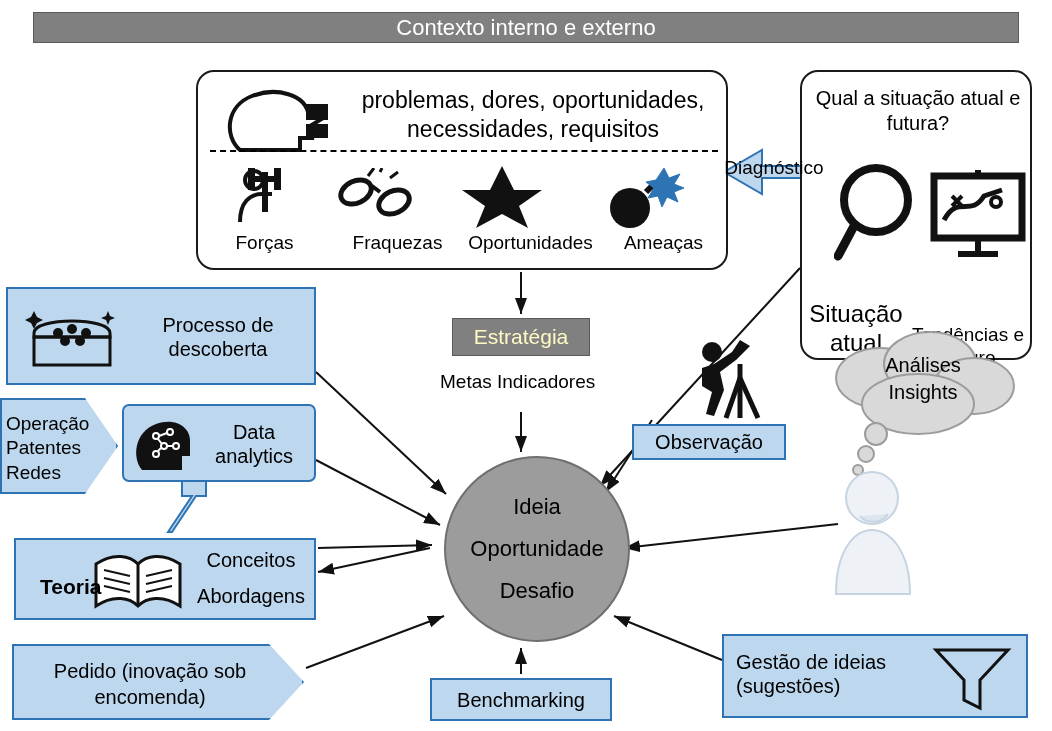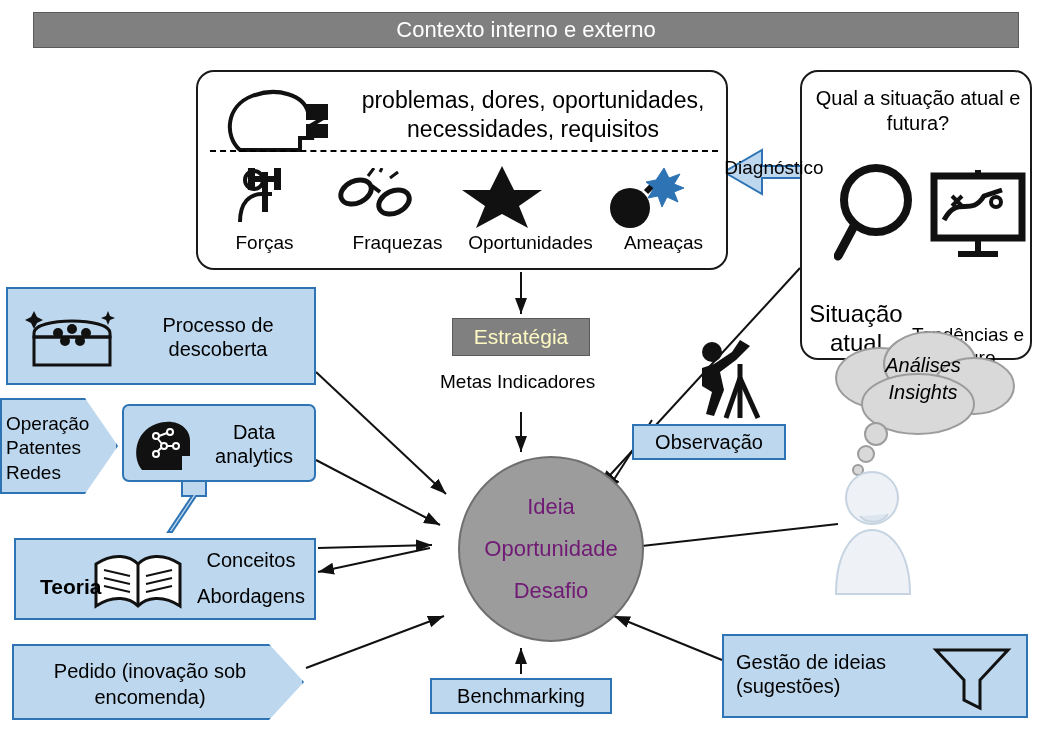--- a/index.html
+++ b/index.html
@@ -9,21 +9,21 @@
     font-family:"Liberation Sans", sans-serif;
     color:#000;
     overflow:hidden;
     position:relative;
   }
   #canvas{position:absolute;left:0;top:0;width:1052px;height:731px;}
   .abs{position:absolute;box-sizing:border-box;}
 
   
   .banner{
-    left:33px;top:12px;width:986px;height:36px;
+    left:33px;top:12px;width:986px;height:31px;
     background:#808080;border:1px solid #5a5a5a;
     color:#fff;font-size:22px;
     display:flex;align-items:center;justify-content:center;
   }
 
   
   .panel{
     background:#fff;border:2px solid #1a1a1a;border-radius:18px;
   }
 
@@ -60,45 +60,45 @@
   }
   .b-descoberta{left:6px;top:287px;width:310px;height:98px;}
   .b-descoberta .txt{position:absolute;left:120px;top:24px;width:180px;text-align:center;}
   .b-data{left:122px;top:404px;width:194px;height:78px;border-radius:7px;}
   .b-data .txt{position:absolute;left:70px;top:14px;width:120px;text-align:center;}
   .b-conceitos{left:14px;top:538px;width:302px;height:82px;}
   .b-conceitos .t1{position:absolute;left:170px;top:8px;width:130px;text-align:center;}
   .b-conceitos .t2{position:absolute;left:170px;top:44px;width:130px;text-align:center;}
   .b-conceitos .teoria{position:absolute;left:24px;top:34px;font-size:21px;font-weight:bold;text-align:center;}
   .b-observacao{left:632px;top:424px;width:154px;height:36px;}
-  .b-benchmarking{left:430px;top:678px;width:182px;height:36px;}
+  .b-benchmarking{left:430px;top:678px;width:182px;height:43px;}
   .b-gestao{left:722px;top:634px;width:306px;height:84px;}
   .b-gestao .txt{position:absolute;left:12px;top:14px;width:190px;text-align:left;}
 
   
   .estrategia{
     left:452px;top:318px;width:138px;height:38px;
     background:#808080;border:1px solid #5a5a5a;color:#fef9c3;
     display:flex;align-items:center;justify-content:center;font-size:21px;
   }
   .metas{
     left:440px;top:370px;width:160px;font-size:19px;line-height:1.3;
   }
 
   
   .circle{
-    left:458px;top:456px;width:186px;height:186px;border-radius:50%;
+    left:444px;top:456px;width:186px;height:186px;border-radius:50%;
     background:#9c9c9c;border:2px solid #6f6f6f;
     display:flex;flex-direction:column;align-items:center;justify-content:center;
-    color:#701a75;font-size:22px;line-height:1.9;
+    color:#000000;font-size:22px;line-height:1.9;
   }
 
   
   .cloud-text{
-    left:838px;top:352px;width:170px;text-align:center;font-size:20px;line-height:1.35;font-style:italic;
+    left:838px;top:352px;width:170px;text-align:center;font-size:20px;line-height:1.35;
   }
   .b-operacao{
     left:0px;top:398px;width:118px;height:96px;
     clip-path:polygon(0 0,72% 0,100% 50%,72% 100%,0 100%);
     background:#bdd7ee;border:2px solid #2e74b5;
   }
   .b-operacao .txt{position:absolute;left:4px;top:12px;width:86px;text-align:left;font-size:19px;line-height:1.28;}
   .b-pedido{
     left:12px;top:644px;width:292px;height:76px;
     clip-path:polygon(0 0,88% 0,100% 50%,88% 100%,0 100%);

